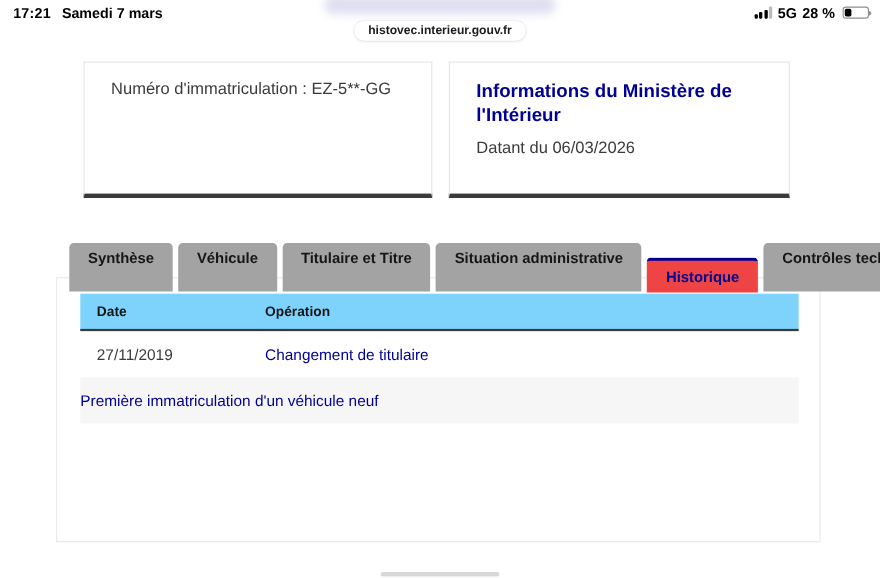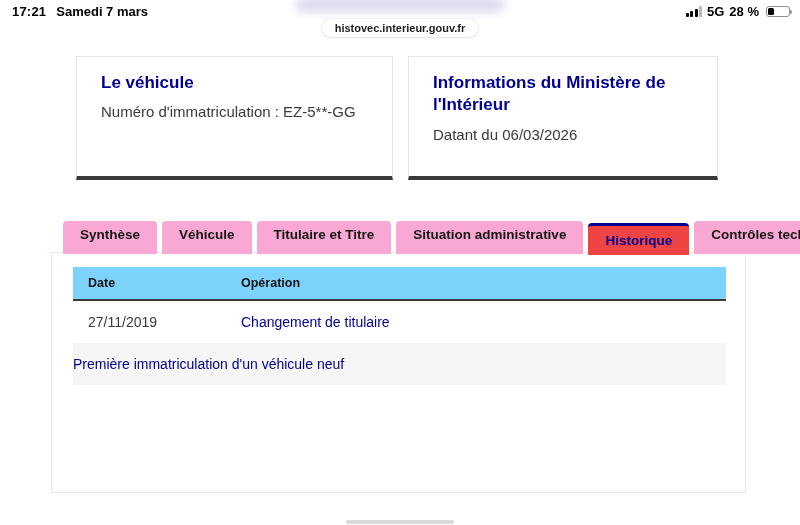--- a/index.html
+++ b/index.html
@@ -34,22 +34,22 @@
   
   .card { position: absolute; top: 56px; height: 124px; background: #fff;
     border: 1px solid #e5e5e5; border-bottom: 4px solid #3a3a3a; padding: 15px 24px; }
   .card1 { left: 76px; width: 317px; }
   .card2 { left: 408px; width: 310px; }
   .card-title { color: #000091; font-weight: 700; font-size: 17px; line-height: 1.32; margin-bottom: 9px; }
   .card-body { color: #3a3a3a; font-size: 15px; }
 
   
   .tabs { position: absolute; left: 63px; top: 221px; display: flex; align-items: flex-end; gap: 5px; z-index: 3; width: 760px; }
-  .tab { background: #f9a8d4; color: #161616; font-size: 13.5px; font-weight: 700; line-height: 27px;
-    height: 33px; padding: 0 17px; border-radius: 4px 4px 0 0; white-space: nowrap; flex: 0 0 auto; }
+  .tab { background: #a3a3a3; color: #161616; font-size: 13.5px; font-weight: 700; line-height: 27px;
+    height: 44px; padding: 0 17px; border-radius: 4px 4px 0 0; white-space: nowrap; flex: 0 0 auto; }
   .tab.active { background: #ef4444; color: #000091; height: 32px; line-height: 29px;
     border-top: 3px solid #000091; margin-bottom: -1px; }
 
   
   .panel { position: absolute; left: 51px; top: 252px; width: 695px; height: 241px;
     background: #fff; border: 1px solid #e8e8e8; z-index: 1; }
   .panel-heading { margin: 34px 0 0 21px; font-size: 19px; font-weight: 700; color: #161616; }
 
   .table { margin: 14px 21px 0 21px; width: 653px; font-size: 14px; }
   .trow { display: flex; align-items: center; }
@@ -87,21 +87,20 @@
         <span class="nub"></span>
       </span>
   </div>
 </div>
 
 <div class="urlbar">
   <div class="url-pill">histovec.interieur.gouv.fr</div>
 </div>
 
 <div class="card card1">
-  <div class="card-title">Le véhicule</div>
   <div class="card-body">Numéro d'immatriculation : EZ-5**-GG</div>
 </div>
 <div class="card card2">
   <div class="card-title">Informations du Ministère de l'Intérieur</div>
   <div class="card-body">Datant du 06/03/2026</div>
 </div>
 
 <div class="tabs">
   <div class="tab">Synthèse</div>
   <div class="tab">Véhicule</div>

